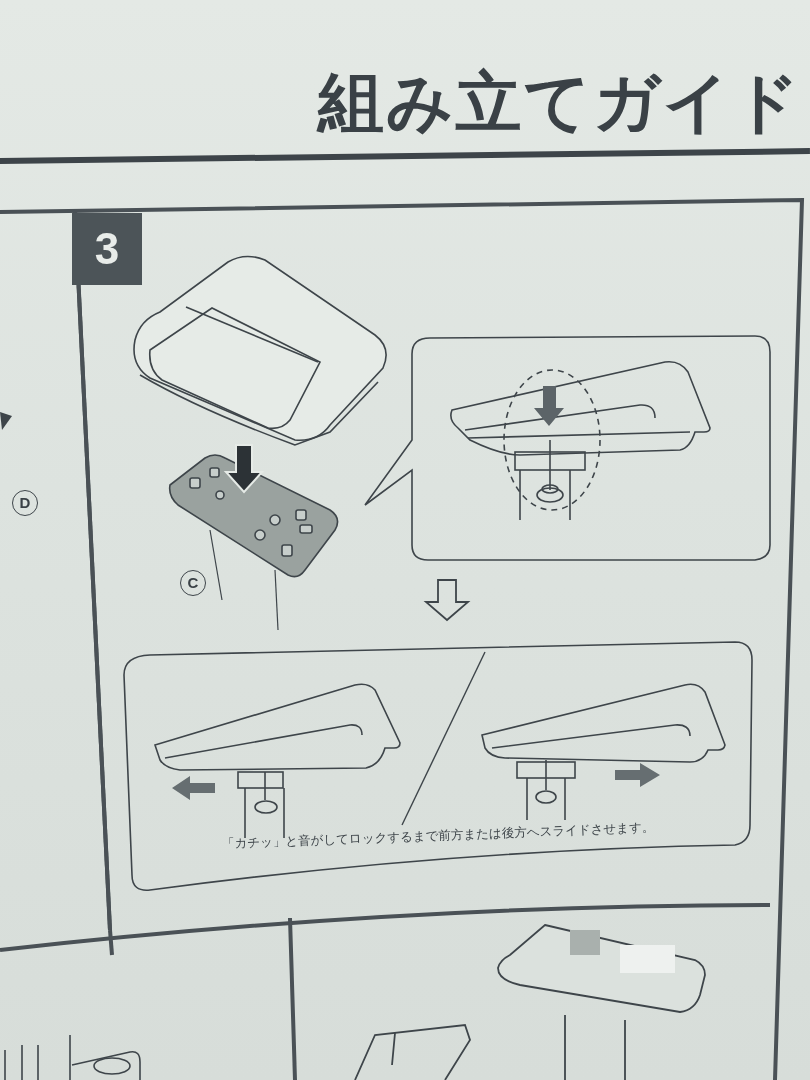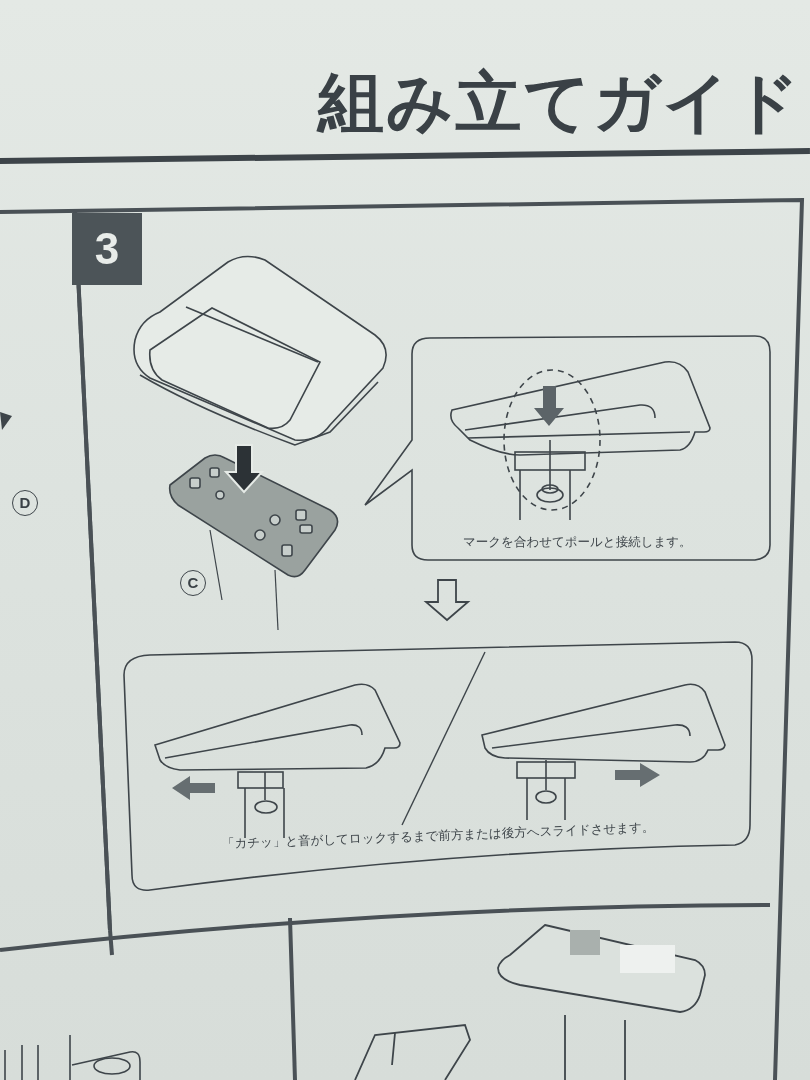--- a/index.html
+++ b/index.html
@@ -152,15 +152,14 @@
       <path d="M72 1065 L 130 1052 Q 140 1050 140 1062 L 140 1080"></path>
       <ellipse cx="112" cy="1066" rx="18" ry="8"></ellipse>
     </g>
   </svg>
 
   <div class="step-badge">3</div>
 
   <div class="label-circle lbl-d">D</div>
   <div class="label-circle lbl-c">C</div>
 
-  <div class="caption cap1">マークを合わせてポールと接続します。</div>
   <div class="caption cap2">「カチッ」と音がしてロックするまで前方または後方へスライドさせます。</div>
 </div>
 
 </body></html>

